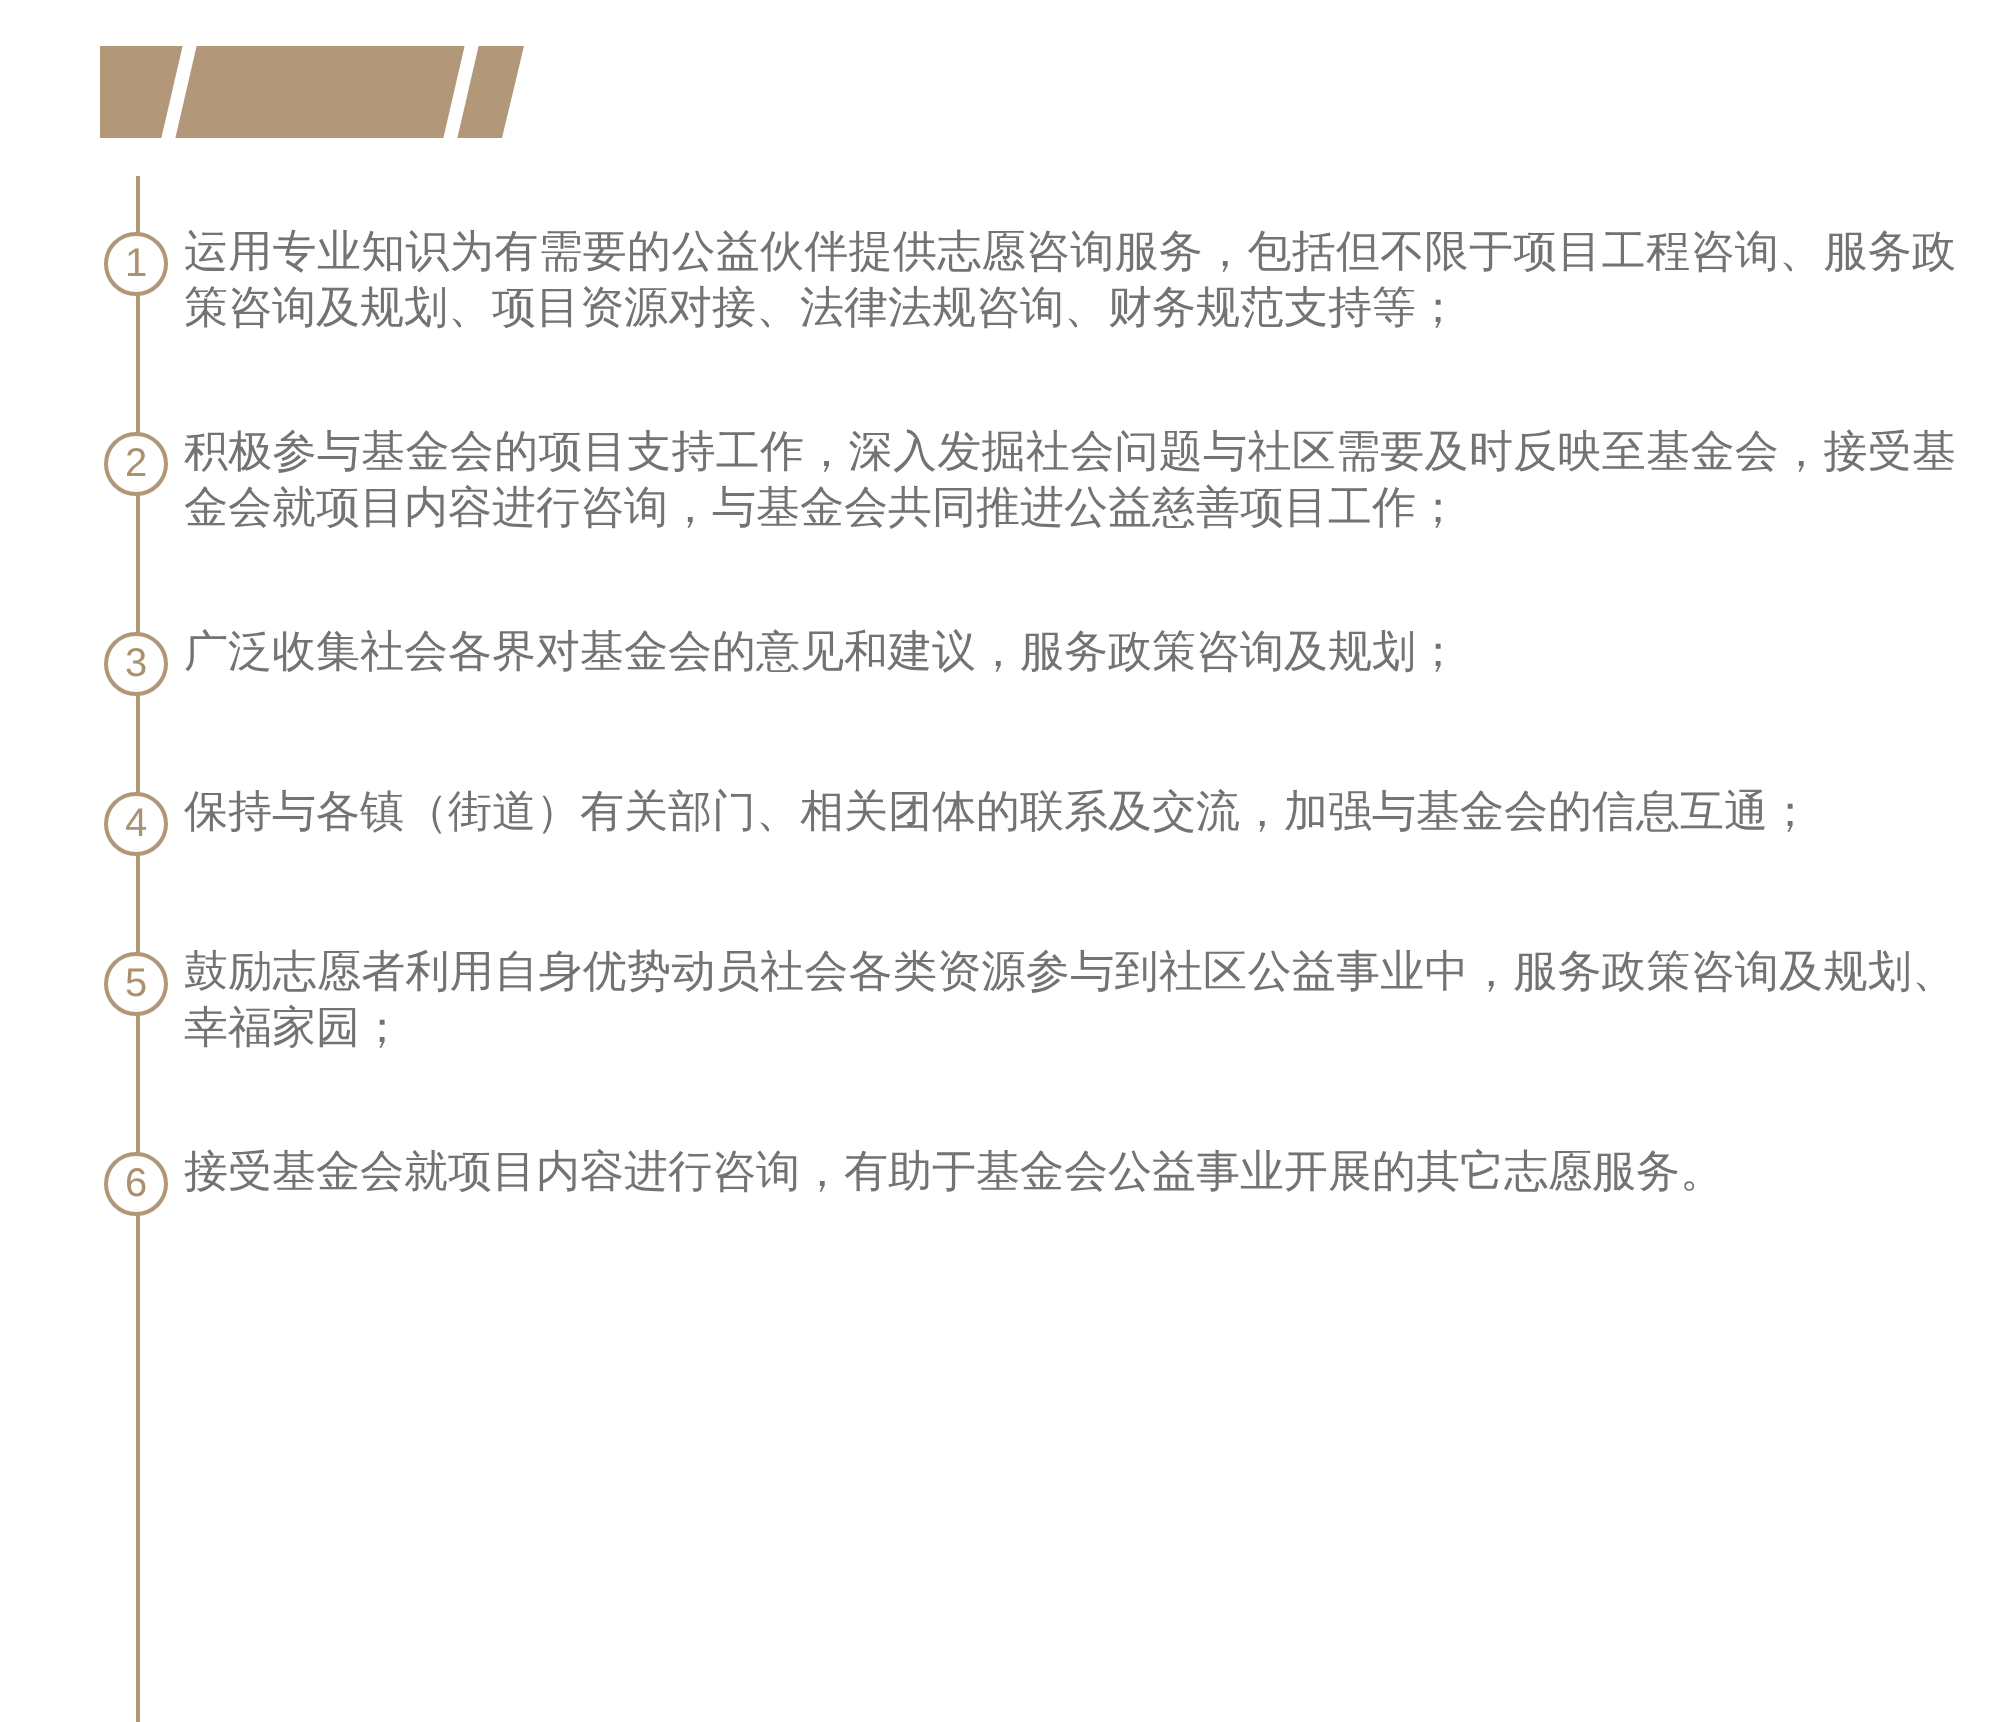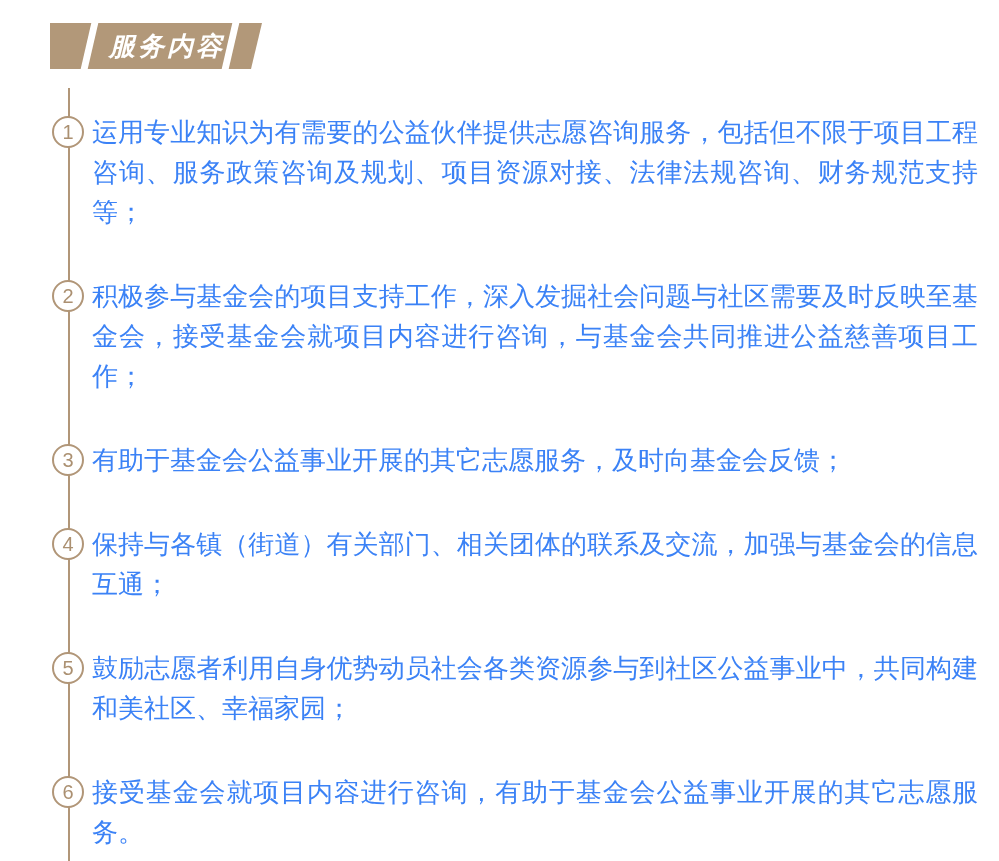--- a/index.html
+++ b/index.html
@@ -88,63 +88,62 @@
     line-height: 1;
     display: flex;
     align-items: center;
     justify-content: center;
     position: relative;
     z-index: 1;
   }
   .item-text {
     margin-left: 8px;
     width: 886px;
-    font-size: 26px;
-    line-height: 40px;
-    color: #3b82f6;
+    font-size: 22px;
+    line-height: 28px;
+    color: #737373;
     text-align: justify;
     text-justify: inter-ideograph;
   }
 </style>
 </head>
 <body>
 
 <div class="banner">
   <div class="stripe s1"></div>
   <div class="stripe s2"></div>
-  <div class="banner-title">服务内容</div>
 </div>
 
 <div class="timeline"></div>
 
 <div class="items">
 
   <div class="item">
     <div class="item-number">1</div>
     <div class="item-text">运用专业知识为有需要的公益伙伴提供志愿咨询服务，包括但不限于项目工程咨询、服务政策咨询及规划、项目资源对接、法律法规咨询、财务规范支持等；</div>
   </div>
 
   <div class="item">
     <div class="item-number">2</div>
     <div class="item-text">积极参与基金会的项目支持工作，深入发掘社会问题与社区需要及时反映至基金会，接受基金会就项目内容进行咨询，与基金会共同推进公益慈善项目工作；</div>
   </div>
 
   <div class="item">
     <div class="item-number">3</div>
-    <div class="item-text">有助于基金会公益事业开展的其它志愿服务，及时向基金会反馈；</div>
+    <div class="item-text">广泛收集社会各界对基金会的意见和建议，服务政策咨询及规划；</div>
   </div>
 
   <div class="item">
     <div class="item-number">4</div>
     <div class="item-text">保持与各镇（街道）有关部门、相关团体的联系及交流，加强与基金会的信息互通；</div>
   </div>
 
   <div class="item">
     <div class="item-number">5</div>
-    <div class="item-text">鼓励志愿者利用自身优势动员社会各类资源参与到社区公益事业中，共同构建和美社区、幸福家园；</div>
+    <div class="item-text">鼓励志愿者利用自身优势动员社会各类资源参与到社区公益事业中，服务政策咨询及规划、幸福家园；</div>
   </div>
 
   <div class="item">
     <div class="item-number">6</div>
     <div class="item-text">接受基金会就项目内容进行咨询，有助于基金会公益事业开展的其它志愿服务。</div>
   </div>
 
 </div>
 
 </body></html>

